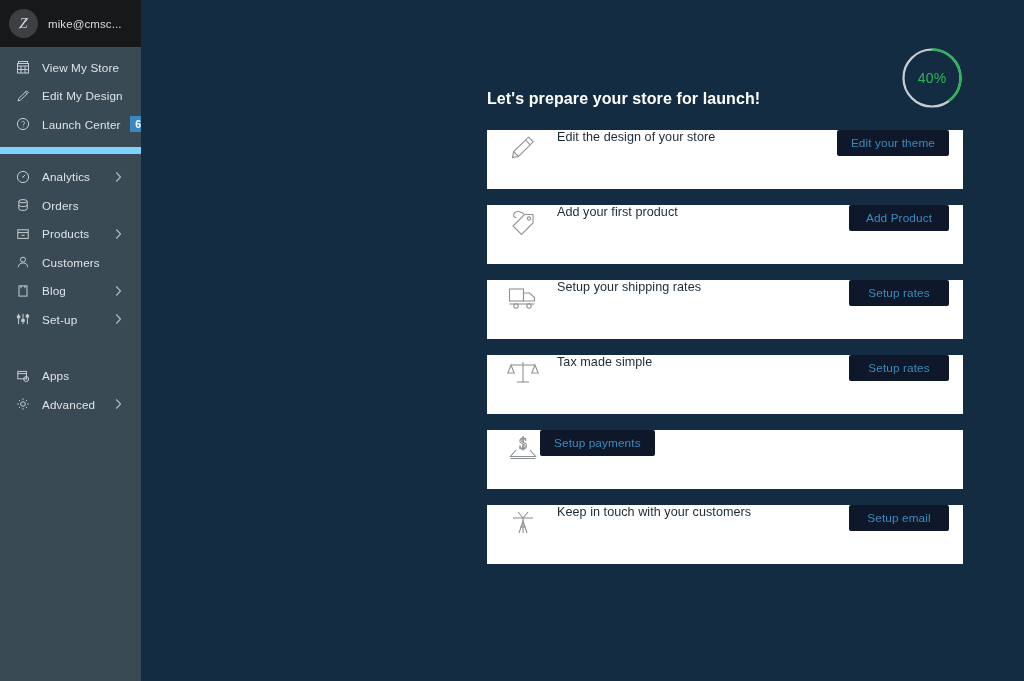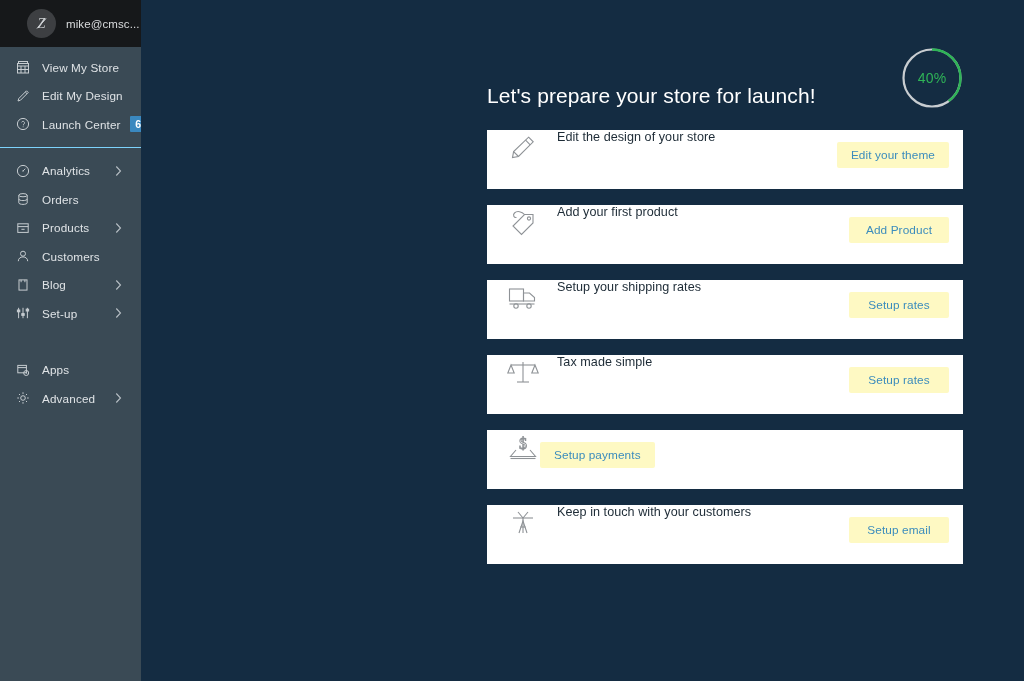--- a/index.html
+++ b/index.html
@@ -14,36 +14,36 @@
 
   
   #sidebar {
     width:141px; height:681px; flex:0 0 141px;
     background:#3a4a55;
     display:flex; flex-direction:column;
   }
   .acct-bar {
     height:47px; flex:0 0 47px;
     background:#16181a;
-    display:flex; align-items:center; padding-left:27px;
+    display:flex; align-items:center; padding-left:9px;
   }
   .avatar {
     width:29px; height:29px; border-radius:50%;
     background:#3d3f42;
     display:flex; align-items:center; justify-content:center;
     flex:0 0 29px;
   }
   .avatar svg { display:block; }
   .acct-name {
     margin-left:10px; font-size:11.5px; color:#d9dbdd;
     white-space:nowrap; overflow:hidden;
     letter-spacing:.1px;
   }
   .nav-group { padding-top:6px; }
-  .nav-group.grp2 { border-top:1px solid #7dd3fc; margin-top:8px; padding-top:9px; }
+  .nav-group.grp2 { border-top:7px solid #7dd3fc; margin-top:8px; padding-top:9px; }
   .nav-group.grp3 { margin-top:22px;text-align:right; }
   .nav-item {
     position:relative;
     height:28.5px;
     display:flex; align-items:center;
     padding:0 10px 0 15px;
     cursor:pointer;
   }
   .nav-ic {
     width:16px; height:16px; flex:0 0 16px;
@@ -74,21 +74,21 @@
   #main {
     flex:1; position:relative; height:681px;
     background:#142c42;
   }
   #header-row {
     position:absolute; left:346px; top:47px;
     width:476px; height:76px;
   }
   #page-title {
     position:absolute; left:0; bottom:15px;
-    font-size:21px; color:#ffffff; font-weight:normal;
+    font-size:16px; color:#ffffff; font-weight:bold;
     letter-spacing:.1px;
   }
   #progress-wrap {
     position:absolute; right:0; top:0;
     width:62px; height:62px;
   }
   #progress-wrap svg { display:block; }
   #progress-label {
     position:absolute; left:0; top:0; width:62px; height:62px;
     display:flex; align-items:center; justify-content:center;
@@ -108,32 +108,31 @@
     display:flex; align-items:center; justify-content:center;
     color:#8e9296;
   }
   .card-ic svg { display:block; }
   .card-title {
     flex:1; margin-left:17px;
     font-size:12.6px; color:#1d2b36;
     letter-spacing:.05px;
   }
   .card-btn {
-    background:#fef9c3;
+    background:#0f172a;
     color:#3b8cbd;
     border:none;
     font-family:"Liberation Sans", sans-serif;
     font-size:11.8px;
     height:26px;
     padding:0 14px;
     border-radius:2px;
     cursor:pointer;
     letter-spacing:.1px;
     min-width:100px;
-    margin-top:12px;
   }
 </style>
 </head>
 <body>
 
 <div id="app">
 
   <div id="sidebar">
 
     <div class="acct-bar">

